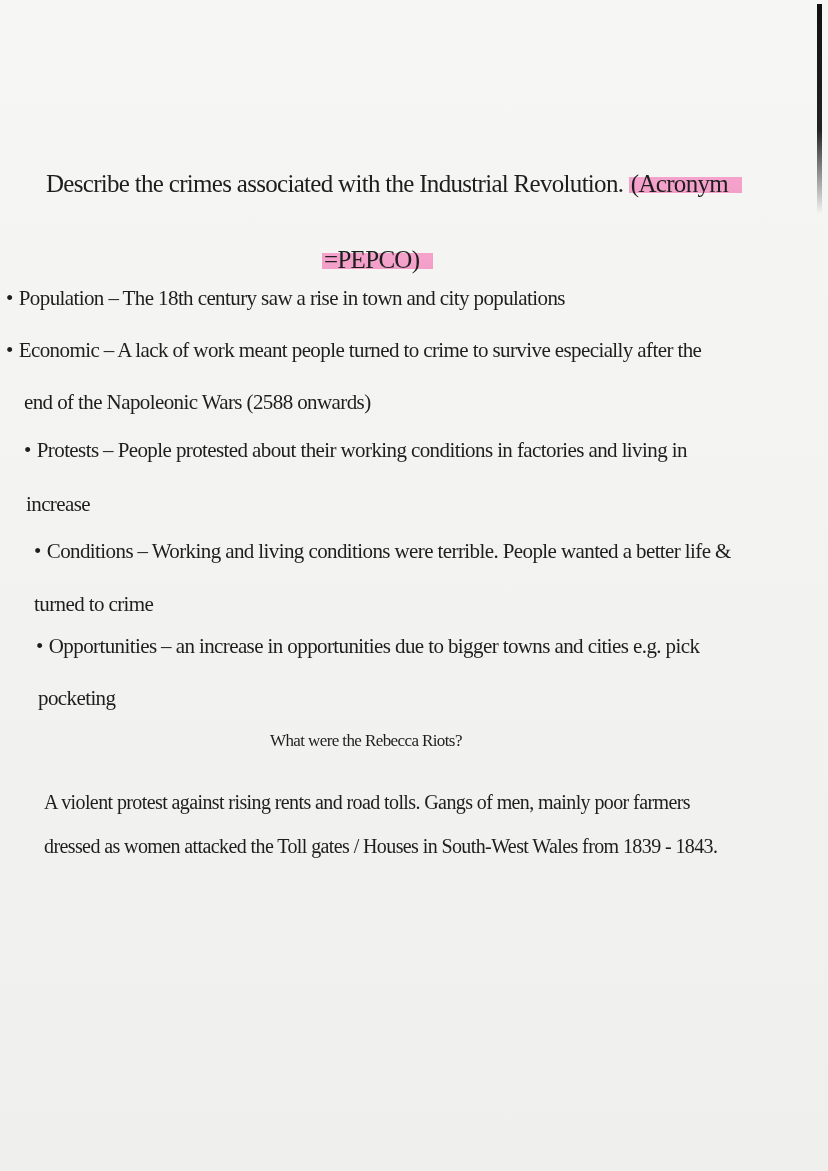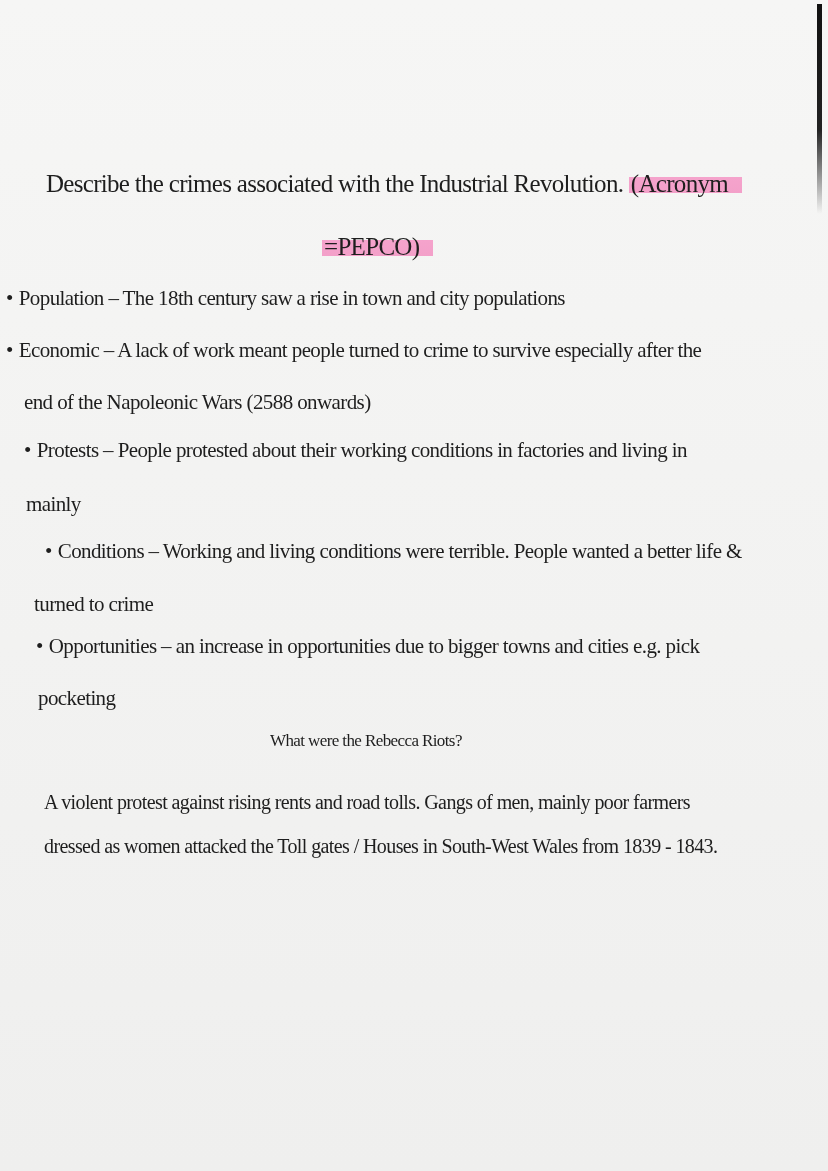--- a/index.html
+++ b/index.html
@@ -31,43 +31,43 @@
 <body>
 
 <div class="page-edge"></div>
 
 <div class="doc">
 
   <div class="line title" style="left:46px; top:170px;">
     <span>Describe the crimes associated with the Industrial Revolution.</span>
     <span class="hl">(Acronym</span>
   </div>
-  <div class="line title" style="left:322px; top:233px;text-align:right;">
+  <div class="line title" style="left:322px; top:246px;text-align:right;">
     <span class="hl">=PEPCO)</span>
   </div>
 
   <div class="line" style="left:6px; top:286px;">
     <span class="bullet">•</span><span>Population – The 18th century saw a rise in town and city populations</span>
   </div>
 
   <div class="line" style="left:6px; top:338px;font-family:Liberation Serif, serif;">
     <span class="bullet">•</span><span>Economic – A lack of work meant people turned to crime to survive especially after the</span>
   </div>
   <div class="line" style="left:24px; top:390px;">
     <span>end of the Napoleonic Wars (2588 onwards)</span>
   </div>
 
   <div class="line" style="left:24px; top:438px;">
     <span class="bullet">•</span><span>Protests – People protested about their working conditions in factories and living in</span>
   </div>
   <div class="line" style="left:26px; top:492px;">
-    <span>mainly</span>
+    <span>increase</span>
   </div>
 
-  <div class="line" style="left:34px; top:539px;margin-left:11px;">
+  <div class="line" style="left:34px; top:539px;">
     <span class="bullet">•</span><span>Conditions – Working and living conditions were terrible. People wanted a better life &amp;</span>
   </div>
   <div class="line" style="left:34px; top:592px;">
     <span>turned to crime</span>
   </div>
 
   <div class="line" style="left:36px; top:634px;">
     <span class="bullet">•</span><span>Opportunities – an increase in opportunities due to bigger towns and cities e.g. pick</span>
   </div>
   <div class="line" style="left:38px; top:686px;">

